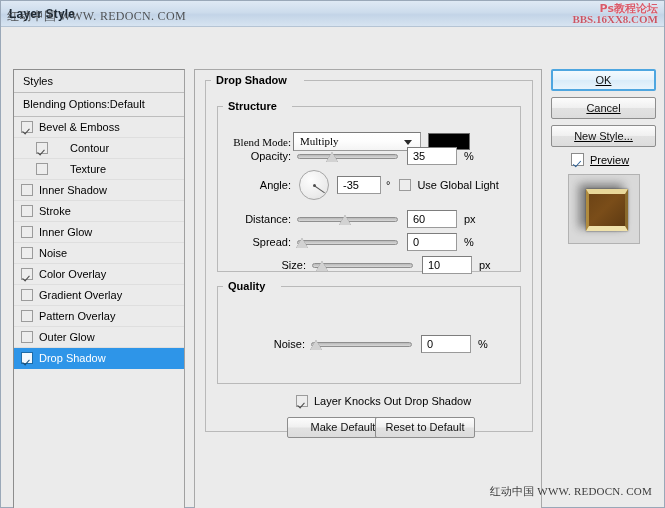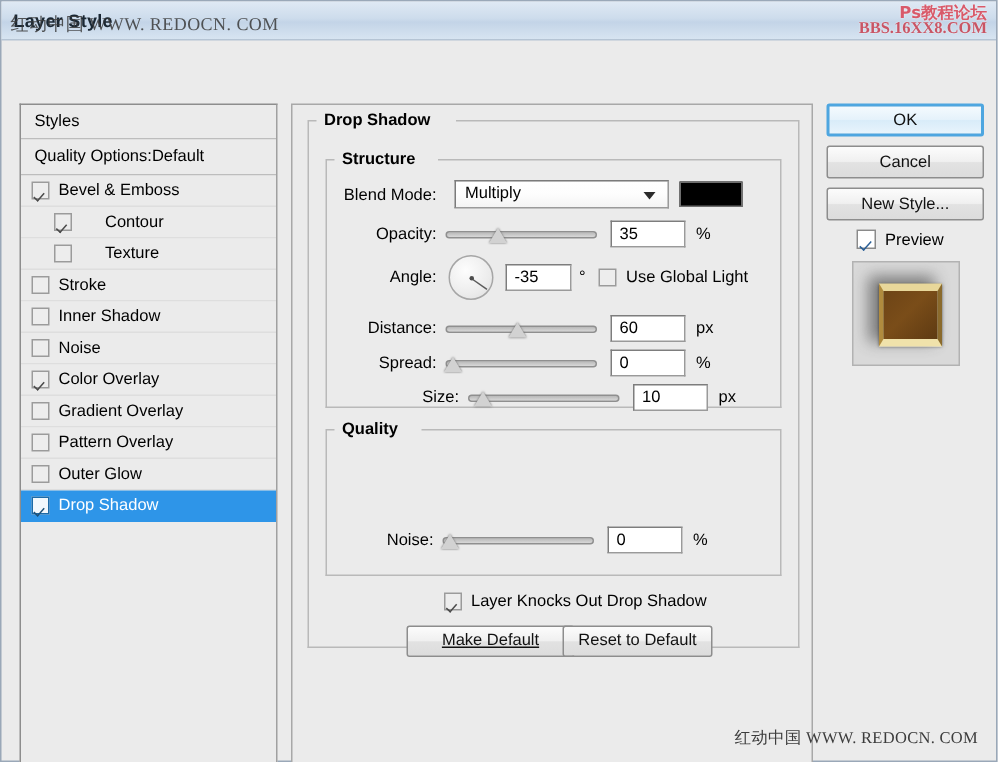--- a/index.html
+++ b/index.html
@@ -297,21 +297,21 @@
     line-height: 1;
     display: flex;
     align-items: center;
     justify-content: center;
   }
   .btn.primary {
     border: 2px solid #4ea6e0;
     background: linear-gradient(to bottom,#f4fafe 0%,#e5f2fb 48%,#d9ecf9 52%,#e8f4fc 100%);
   }
 
-  #right-panel { position: absolute; left: 550px; top: 42px; width: 105px; }
+  #right-panel { position: absolute; left: 550px; top: 42px; width: 105px; text-decoration: underline; }
   .rbtn { width: 105px; height: 22px; margin-bottom: 6px; }
   #preview-row {
     display: flex; align-items: center;
     margin-top: 2px; margin-bottom: 8px;
     padding-left: 20px;
   }
   #preview-row .lbl { margin-left: 6px; font-size: 11px; }
   .cb-blue {
     width: 13px; height: 13px;
     flex: 0 0 13px;
@@ -377,41 +377,45 @@
     <div class="wm-tr">
       <div class="l1">Ps教程论坛</div>
       <div class="l2">BBS.16XX8.COM</div>
     </div>
   </div>
 
   <div id="body-area">
 
     <div id="styles-panel">
       <div class="styles-header">Styles</div>
-      <div class="styles-blending">Quality Options:Default</div>
+      <div class="styles-blending">Blending Options:Default</div>
       <div id="styles-items">
           <div class="style-row">
             <span class="cb ck"></span>
             <span class="lbl">Bevel &amp; Emboss</span>
           </div>
           <div class="style-row indent">
             <span class="cb ck"></span>
             <span class="lbl">Contour</span>
           </div>
           <div class="style-row indent">
             <span class="cb"></span>
             <span class="lbl">Texture</span>
           </div>
           <div class="style-row">
             <span class="cb"></span>
+            <span class="lbl">Inner Shadow</span>
+          </div>
+          <div class="style-row">
+            <span class="cb"></span>
             <span class="lbl">Stroke</span>
           </div>
           <div class="style-row">
             <span class="cb"></span>
-            <span class="lbl">Inner Shadow</span>
+            <span class="lbl">Inner Glow</span>
           </div>
           <div class="style-row">
             <span class="cb"></span>
             <span class="lbl">Noise</span>
           </div>
           <div class="style-row">
             <span class="cb ck"></span>
             <span class="lbl">Color Overlay</span>
           </div>
           <div class="style-row">
@@ -440,23 +444,23 @@
         <div class="group-line-top" style="left:98px; right:0;"></div>
       </div>
       <div class="group-title" style="left:16px; top:4px;">Drop Shadow</div>
 
       <div class="group" style="left:22px; top:36px; width:304px; height:166px;">
         <div class="group-line-top" style="left:0; width:8px;"></div>
         <div class="group-line-top" style="left:74px; right:0;"></div>
       </div>
       <div class="group-title" style="left:28px; top:30px;">Structure</div>
 
-      <div class="row" style="left:34px; top:50px; width:290px;">
+      <div class="row" style="left:34px; top:62px; width:290px;font-family:Liberation Serif, serif;">
         <div class="lbl-r" style="width:62px;">Blend Mode:</div>
-        <div class="dd" style="width:143px; margin-left:12px;">
+        <div class="dd" style="width:128px; margin-left:2px;">
           <span>Multiply</span>
           <span class="arrow"></span>
         </div>
         <div class="swatch" style="margin-left:7px;"></div>
       </div>
 
       <div class="row" style="left:34px; top:77px; width:290px;">
         <div class="lbl-r" style="width:62px;">Opacity:</div>
         <div class="slider" style="width:101px; margin-left:6px;">
           <div class="track"></div>
@@ -508,36 +512,36 @@
         <div class="unit">px</div>
       </div>
 
       <div class="group" style="left:22px; top:216px; width:304px; height:98px;">
         <div class="group-line-top" style="left:0; width:8px;"></div>
         <div class="group-line-top" style="left:63px; right:0;"></div>
       </div>
       <div class="group-title" style="left:28px; top:210px;">Quality</div>
 
 
-      <div class="row" style="left:32px; top:265px; width:290px;margin-top:16px;">
+      <div class="row" style="left:48px; top:265px; width:290px;">
         <div class="lbl-r" style="width:62px;">Noise:</div>
         <div class="slider" style="width:101px; margin-left:6px;">
           <div class="track"></div>
           <div class="thumb" style="left:-1%;"></div>
         </div>
         <div class="field" style="width:50px; margin-left:9px;">0</div>
         <div class="unit">%</div>
       </div>
 
       <div class="row" style="left:101px; top:325px;">
         <div class="cb ck"></div>
         <span style="margin-left:6px;">Layer Knocks Out Drop Shadow</span>
       </div>
 
-      <div class="btn" style="position:absolute; left:76px; top:347px; width:112px; height:21px;text-decoration:underline;">Make Default</div>
+      <div class="btn" style="position:absolute; left:92px; top:347px; width:112px; height:21px;">Make Default</div>
       <div class="btn" style="position:absolute; left:180px; top:347px; width:100px; height:21px;">Reset to Default</div>
 
     </div>
 
     <div id="right-panel">
       <div class="btn primary rbtn">OK</div>
       <div class="btn rbtn">Cancel</div>
       <div class="btn rbtn">New Style...</div>
       <div id="preview-row">
         <div class="cb-blue"></div>

